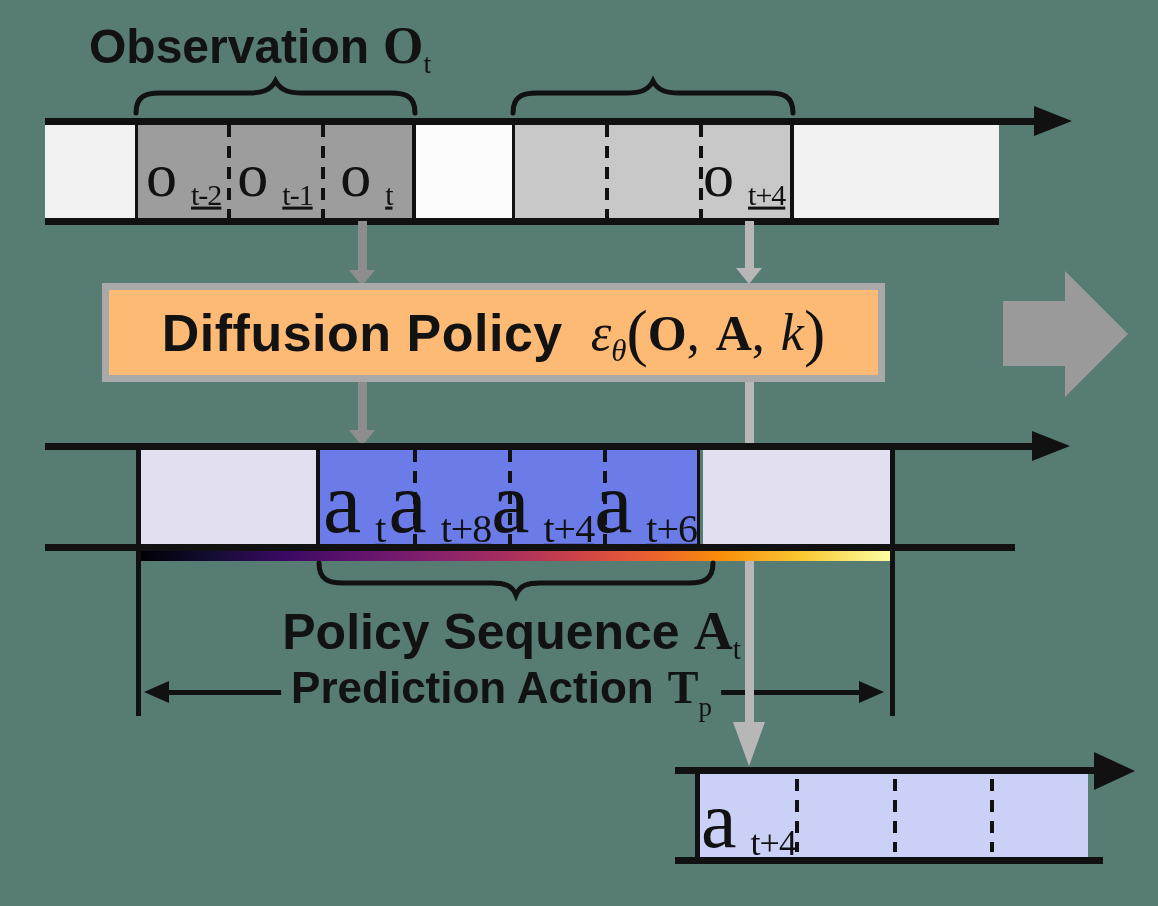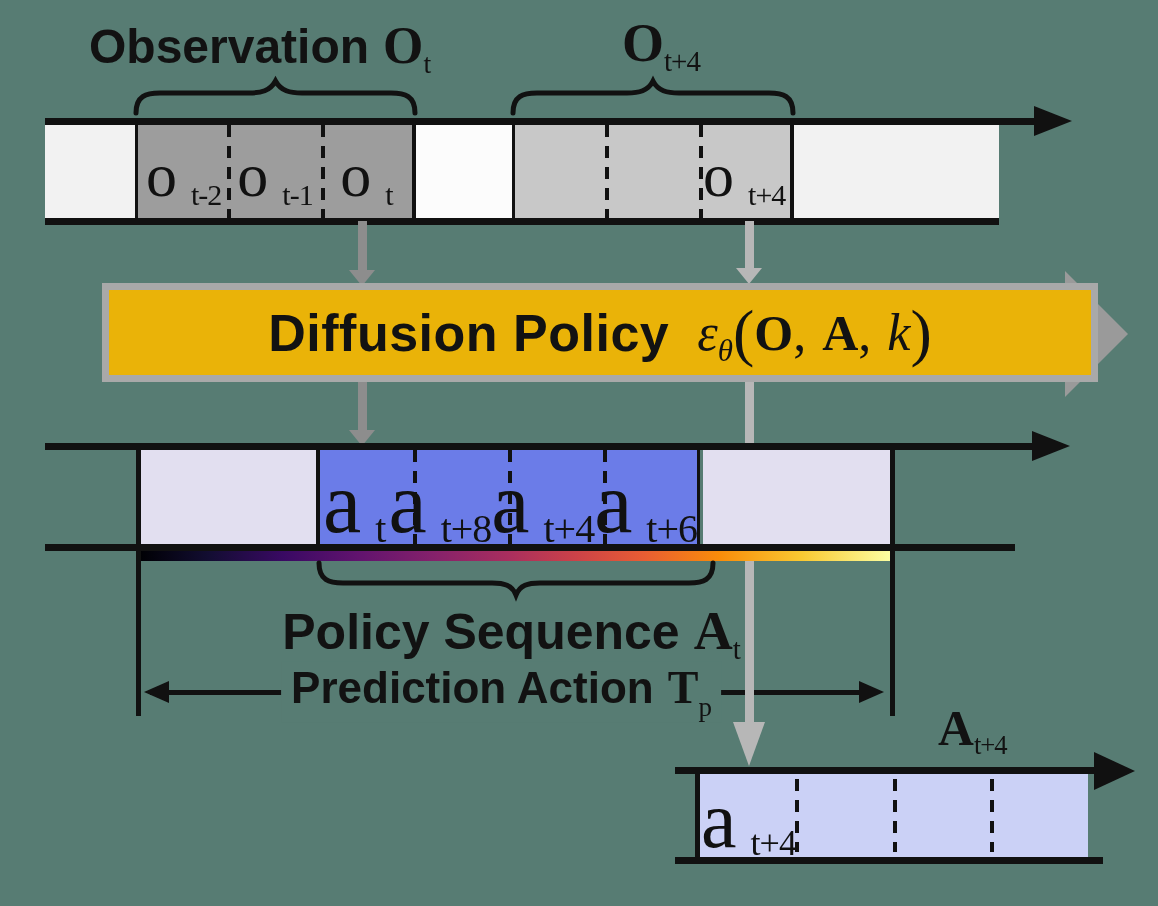--- a/index.html
+++ b/index.html
@@ -34,32 +34,32 @@
   .divider { position:absolute; top:0; bottom:0; width:4px;
     background:repeating-linear-gradient(180deg,#111 0 12px,transparent 12px 21px); }
 
   .obsCell { font-size:62px; padding-top:8px; }
   .obsCell .csub { font-size:30px; letter-spacing:-1px; }
   .actCell { font-size:86px; padding-top:12px; }
   .actCell .csub { font-size:40px; letter-spacing:-1px; }
   .futCell { font-size:80px; padding-top:10px; }
   .futCell .csub { font-size:36px; letter-spacing:-1px; }
   .csub { font-family:"Liberation Serif", serif; align-self:center;
-    transform:translateY(0.62em); margin-left:14px; }
+    transform:translateY(0.62em); margin-left:14px;text-decoration:underline; }
 
   
   .label { position:absolute; white-space:nowrap; font-weight:600; }
   .sym { font-family:"Liberation Serif", serif; font-weight:700; font-size:1.08em; }
   .ssub { font-family:"Liberation Serif", serif; font-weight:400; font-size:0.58em;
     vertical-align:-0.35em; letter-spacing:-1px; }
   .gapL { margin-left:14px; }
 
   
-  #policyBox { position:absolute; left:102px; top:283px; width:996px; height:99px;
-    box-sizing:border-box; background:#eab308; border:7px solid #a9a9a9;
+  #policyBox { position:absolute; left:102px; top:283px; width:783px; height:99px;
+    box-sizing:border-box; background:#fdba74; border:7px solid #a9a9a9;
     display:flex; align-items:center; justify-content:center; z-index:2; }
   #policyTitle { font-size:52px; font-weight:600; letter-spacing:0.5px; }
   .formula { font-family:"Liberation Serif", serif; font-size:52px; margin-left:28px;
     white-space:nowrap; }
   .fit { font-style:italic; }
   .fbold { font-weight:700; font-size:50px; }
   .fsub { font-style:italic; font-size:31px; vertical-align:-0.35em; }
   .fparen { font-size:64px; font-weight:400; vertical-align:-0.06em; }
   .fcomma { margin-right:16px; }
 
@@ -79,23 +79,20 @@
 </style>
 </head>
 <body>
 
 <div id="canvas">
 
   <div class="label" style="left:89px;top:16px;font-size:48px;">
     <span>Observation</span><span class="sym gapL">O</span><span class="ssub">t</span>
   </div>
 
-  <div class="label" style="left:622px;top:12px;font-size:50px;">
-    <span class="sym">O</span><span class="ssub">t+4</span>
-  </div>
 
   <svg class="brace" style="left:133px;top:78px;" width="285" height="38" viewBox="0 0 285 38">
     <path d="M 3 35 C 3 18 13 15 27 15 L 116 15 C 128 15 137 13 142.5 3 C 148 13 157 15 169 15 L 258 15 C 272 15 282 18 282 35"></path>
   </svg>
   <svg class="brace" style="left:510px;top:78px;" width="286" height="38" viewBox="0 0 286 38">
     <path d="M 3 35 C 3 18 13 15 27 15 L 117 15 C 129 15 138 13 143 3 C 148 13 157 15 169 15 L 259 15 C 273 15 283 18 283 35"></path>
   </svg>
 
   <div class="abs" style="left:45px;top:125px;width:954px;height:93px;background:#f2f2f2;"></div>
   <div class="abs" style="left:416px;top:125px;width:96px;height:93px;background:#fcfcfc;"></div>
@@ -202,23 +199,20 @@
   <div class="ahRightSm" style="left:859px;top:681px;z-index:1;"></div>
   <div id="horizonLabel">
     <span>Prediction Action</span><span class="sym gapL">T</span><span class="ssub">p</span>
   </div>
 
   <div class="grayShaft" style="left:745px;top:561px;height:161px;background:#b7b7b7;z-index:3;"></div>
   <div class="abs" style="left:733px;top:722px;width:0;height:0;z-index:3;
               border-left:16px solid transparent;border-right:16px solid transparent;
               border-top:44px solid #b7b7b7;"></div>
 
-  <div class="label" style="left:938px;top:700px;font-size:46px;">
-    <span class="sym">A</span><span class="ssub">t+4</span>
-  </div>
 
   <div class="block" style="left:700px;top:774px;width:388px;height:83px;background:#cbd1f6;">
     <div class="cell futCell">
       <span>a</span>
         <span class="csub">t+4</span>
     </div>
     <div class="cell futCell">
       <span></span>
     </div>
     <div class="cell futCell">

